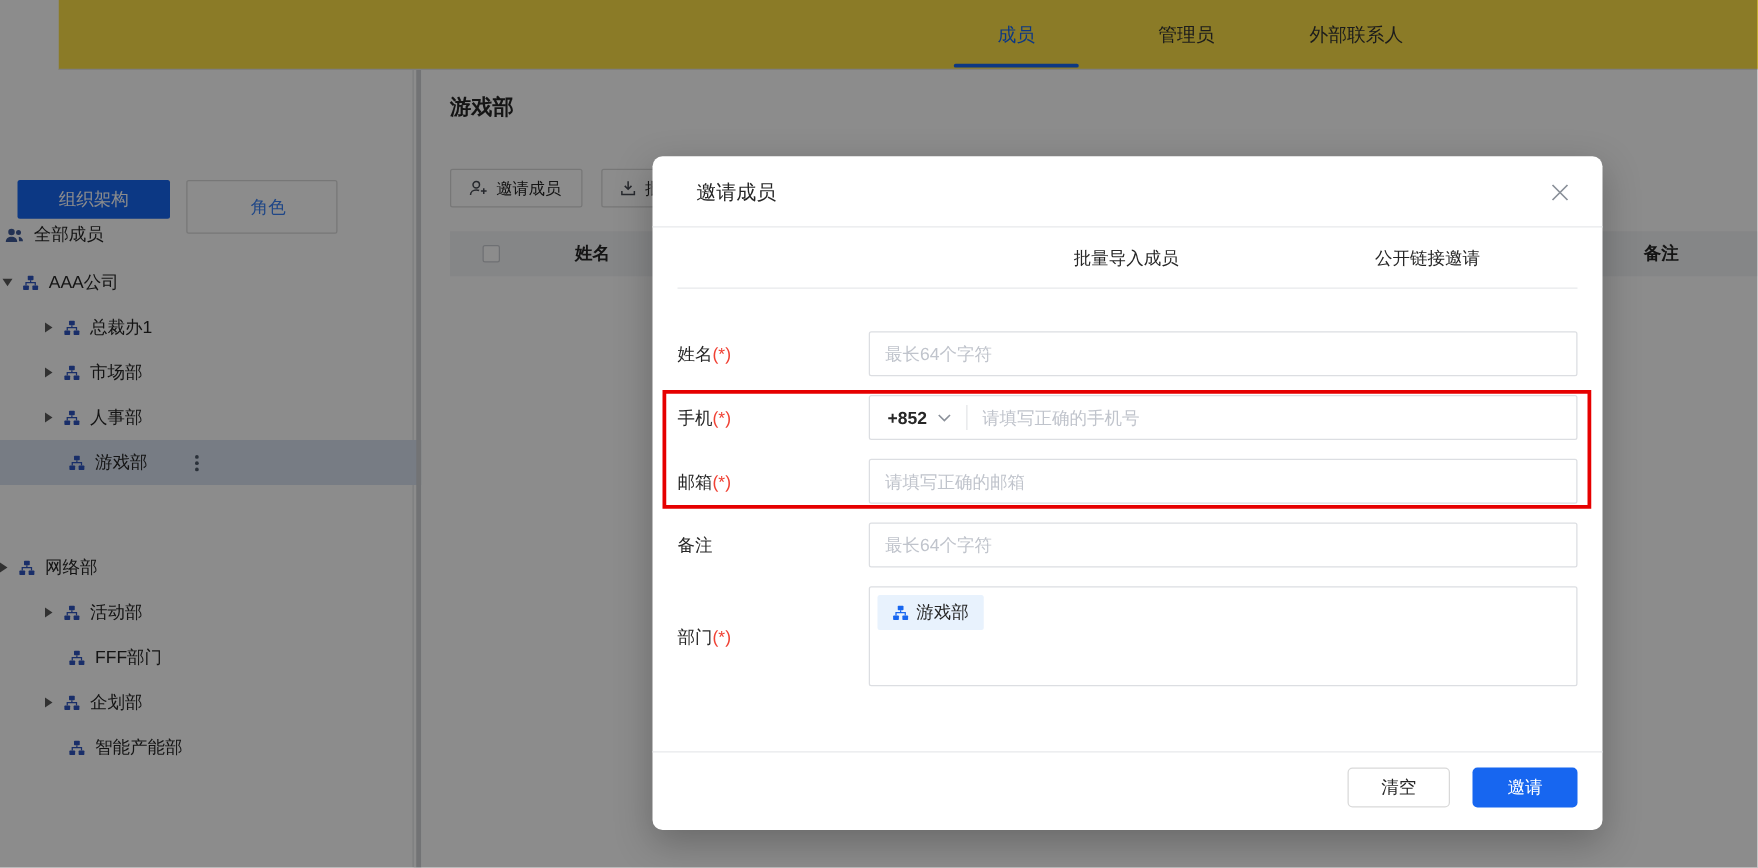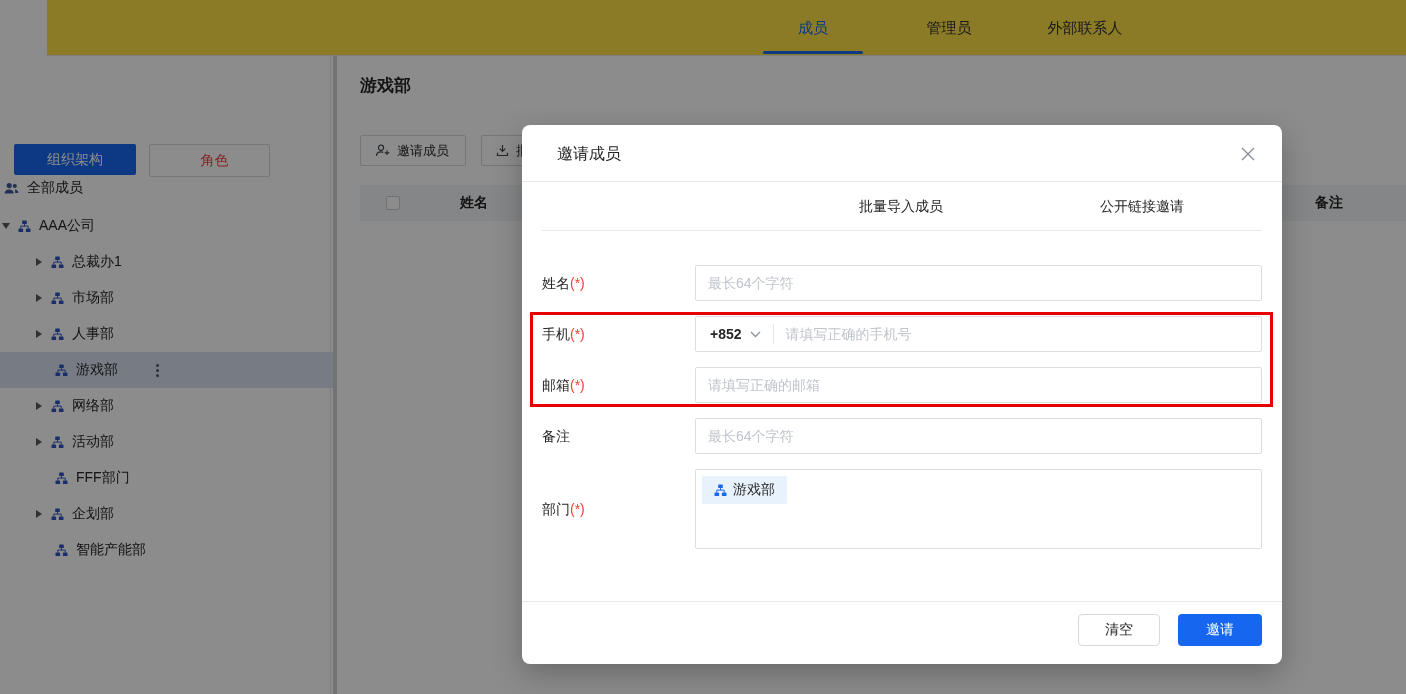--- a/index.html
+++ b/index.html
@@ -10,21 +10,21 @@
   .topnav-tabs { position:absolute; left:716px; top:0; height:56px; display:flex; gap:36px; }
   .topnav-tab { position:relative; width:100px; height:56px; display:flex; align-items:center; justify-content:center; font-size:15px; color:#333; cursor:pointer; }
   .topnav-tab.active { color:#1766f0; }
   .topnav-underline { position:absolute; left:0; bottom:2px; width:100px; height:3px; background:#1766f0; border-radius:2px; }
 
   
   #sidebar { position:absolute; left:0; top:56px; width:331px; height:638px; background:#fff; border-right:1px solid #e4e5e7; z-index:1; }
   .team-mode { height:54px; display:flex; align-items:center; justify-content:center; font-size:14px; color:#262626; border-bottom:1px solid #ececee; }
   .side-btns { position:absolute; left:14px; top:68px; display:flex; gap:13px;margin-top:20px; }
   .btn-org { width:122px; height:31px; background:#1766f0; color:#fff; font-size:14px; border:none; border-radius:2px; display:flex; align-items:center; justify-content:center; cursor:pointer; }
-  .btn-role { width:121px; height:33px; background:#fff; color:#ef4444; font-size:14px; border:1px solid #d9d9d9; border-radius:2px; display:flex; align-items:center; justify-content:center; cursor:pointer;padding-left:10px; }
+  .btn-role { width:121px; height:43px; background:#fff; color:#3b82f6; font-size:14px; border:1px solid #d9d9d9; border-radius:2px; display:flex; align-items:center; justify-content:center; cursor:pointer;padding-left:10px; }
   .tree { position:absolute; left:0; top:114px; width:378px; }
   .tree-row { position:relative; height:36px; display:flex; align-items:center; font-size:14px; color:#262626; cursor:pointer; }
   .tree-row.selected { background:#d9e2f1; }
   .row-aaa { margin-top:2px; }
   .caret-right { width:0; height:0; border-left:6px solid #595959; border-top:4px solid transparent; border-bottom:4px solid transparent; flex:none; }
   .caret-down { width:0; height:0; border-top:6px solid #595959; border-left:4px solid transparent; border-right:4px solid transparent; flex:none; }
   .tree-icon { flex:none; display:inline-flex; }
   .kebab { position:absolute; left:150px; top:9px; width:14px; height:18px; display:flex; flex-direction:column; align-items:center; justify-content:center; gap:2px; cursor:pointer; }
   .kebab i { width:3px; height:3px; border-radius:50%; background:#4e5969; }
   .sep-strip { position:absolute; left:333px; top:56px; width:4px; height:638px; background:#cfd1d5; z-index:1; }
@@ -179,21 +179,21 @@
             <path d="M6.5 4.1v2M2.8 8.4V6.1h7.4v2.3" stroke="#2e55c0" fill="none"></path>
           </svg>
         </span>
       <span>游戏部</span>
       <span class="kebab">
           <i></i>
           <i></i>
           <i></i>
         </span>
     </div>
-    <div class="tree-row" style="padding-left:36px;">
+    <div class="tree-row" style="margin-top:48px;">
       <span class="caret-right" style="margin-right:9px;"></span>
       <span class="tree-icon" style="margin-right:8px;">
           <svg width="13" height="13" viewBox="0 0 13 13">
             <rect x="4.2" y="0.5" width="4.6" height="3.6" rx="0.6" fill="#2e55c0"></rect>
             <rect x="0.5" y="8.4" width="4.6" height="3.6" rx="0.6" fill="#2e55c0"></rect>
             <rect x="7.9" y="8.4" width="4.6" height="3.6" rx="0.6" fill="#2e55c0"></rect>
             <path d="M6.5 4.1v2M2.8 8.4V6.1h7.4v2.3" stroke="#2e55c0" fill="none"></path>
           </svg>
         </span>
       <span>网络部</span>

